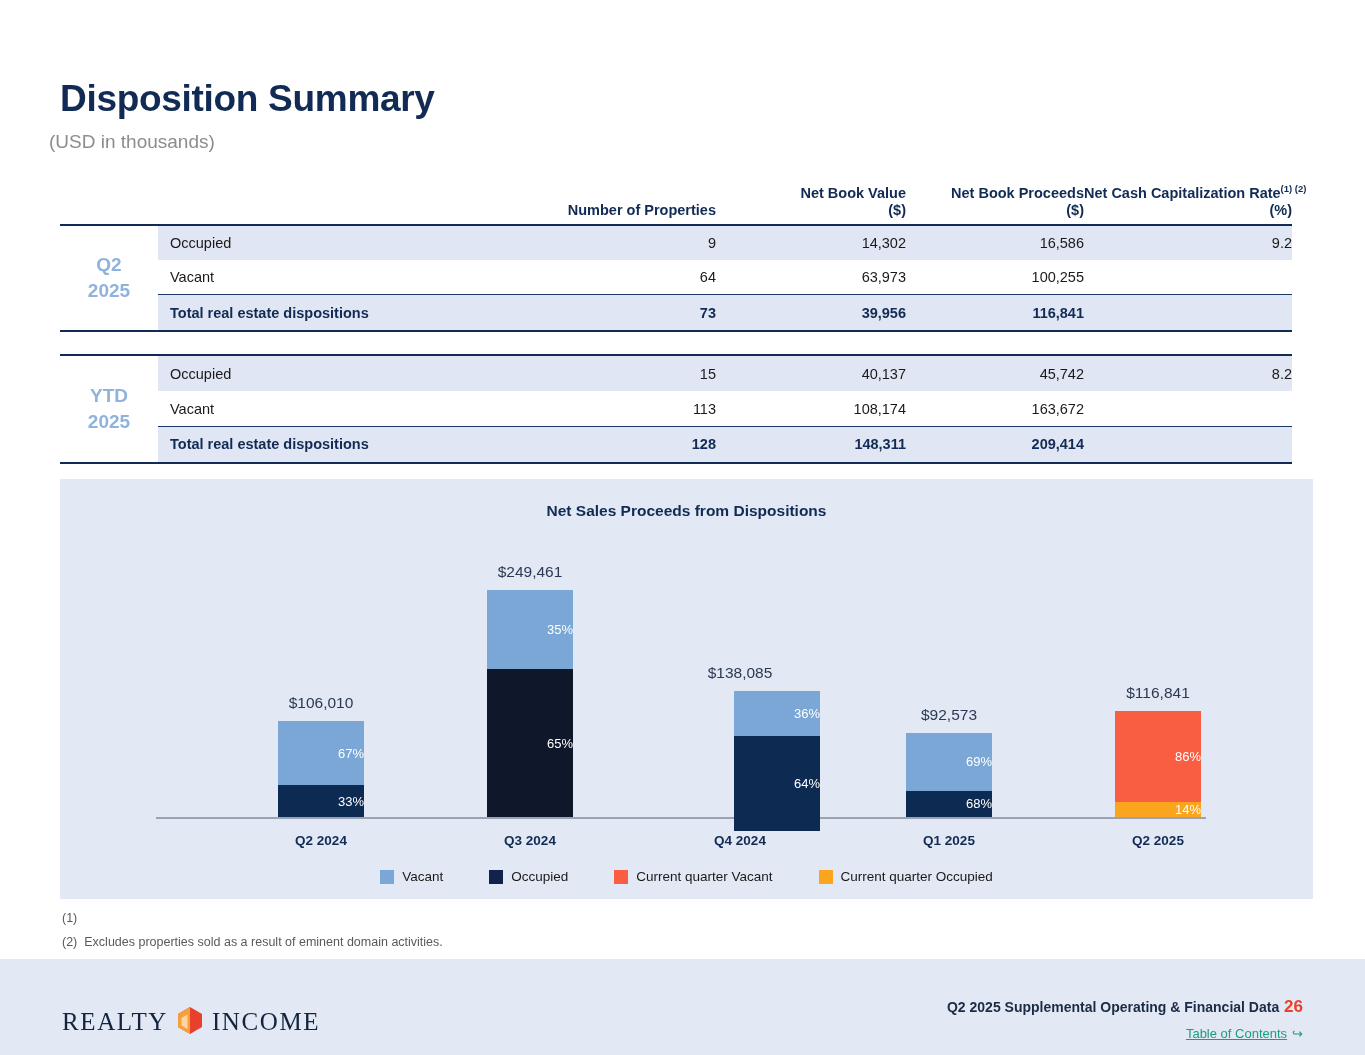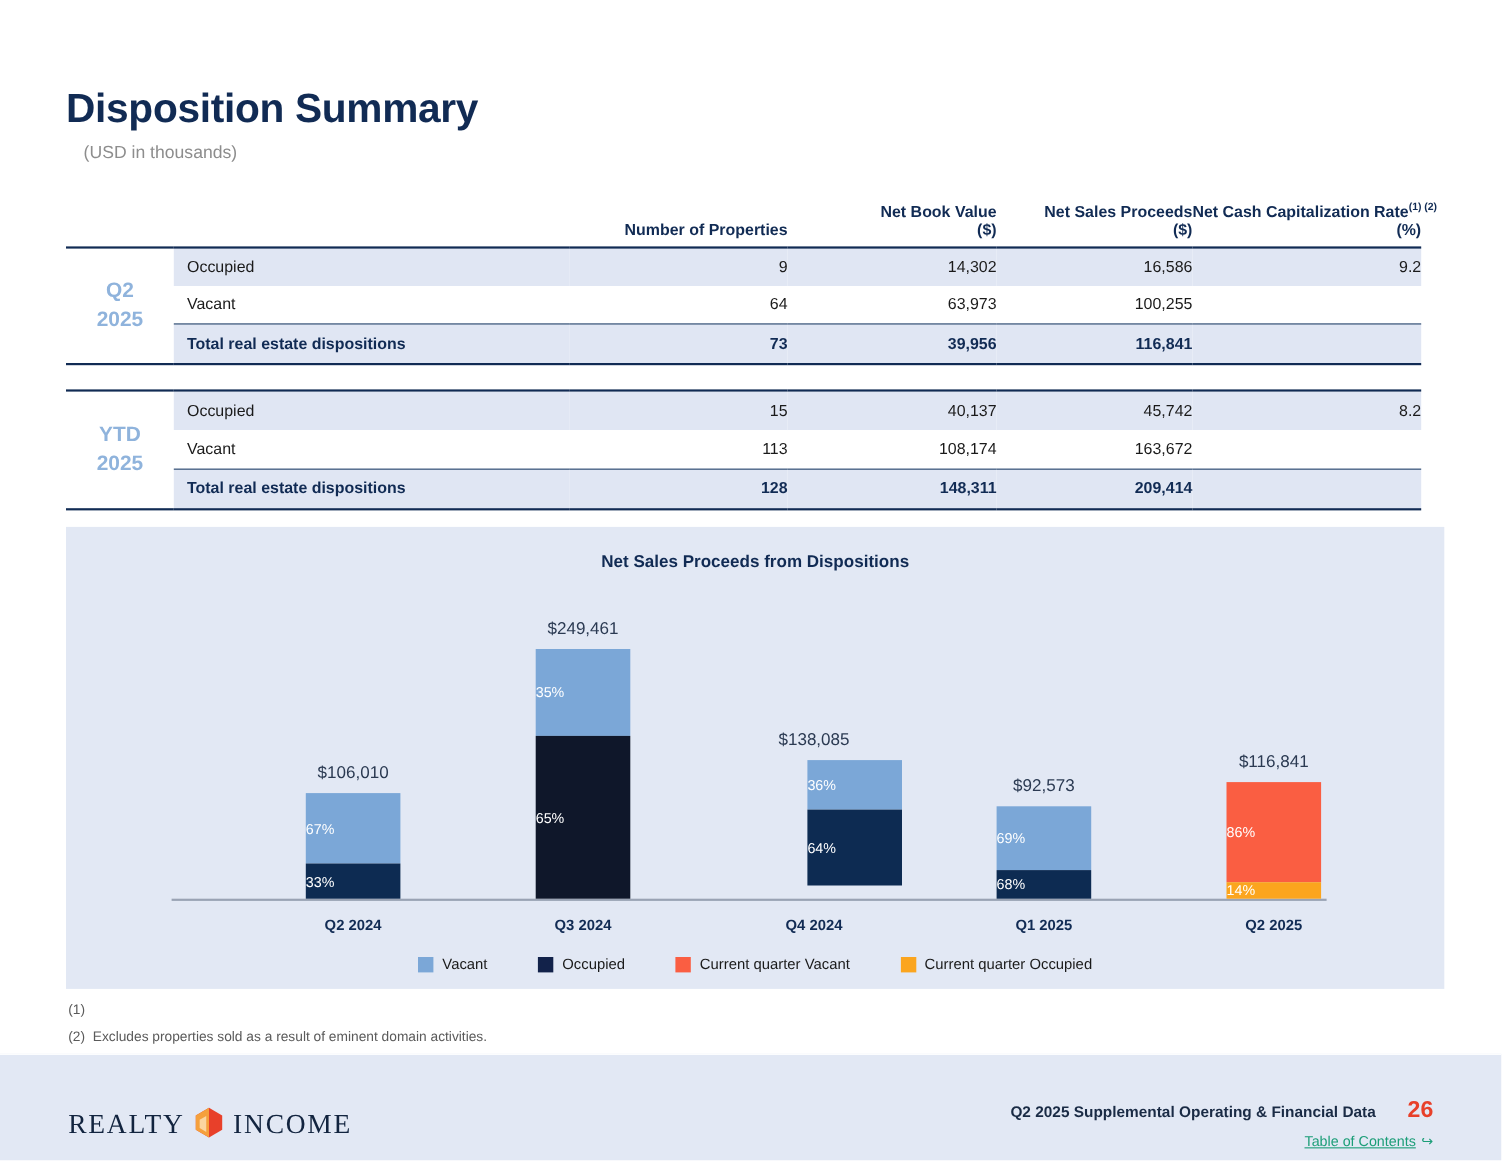--- a/index.html
+++ b/index.html
@@ -11,22 +11,22 @@
   }
   .page { position: relative; width: 1365px; height: 1055px; background: #ffffff; }
 
   
   .title {
     position: absolute; left: 60px; top: 78px;
     font-size: 37px; font-weight: bold; color: #112B54;
     letter-spacing: -0.3px;
   }
   .subtitle {
-    position: absolute; left: 76px; top: 131px;
-    font-size: 16px; color: #8D8D8D;
+    position: absolute; left: 49px; top: 131px;
+    font-size: 19px; color: #8D8D8D;
   }
 
   
   .table-wrap { position: absolute; left: 60px; top: 180px; width: 1232px; }
   table.dt { width: 1232px; border-collapse: collapse; table-layout: fixed; }
   table.dt col.c-side  { width: 98px; }
   table.dt col.c-label { width: 360px; }
   table.dt col.c-num   { width: 198px; }
   table.dt col.c-nbv   { width: 190px; }
   table.dt col.c-nsp   { width: 178px; }
@@ -66,21 +66,21 @@
     position: absolute; top: 23px; left: 0; width: 100%;
     text-align: center; font-size: 15.5px; font-weight: bold; color: #112B54;
   }
   .plot { position: absolute; left: 0; top: 0; width: 100%; height: 100%; }
   .axis-line {
     position: absolute; left: 96px; top: 338px; width: 1050px; height: 1.6px;
     background: #9AA3B4;
   }
   .bar-group { position: absolute; bottom: 0; }
   .bar { position: absolute; left: 0; width: 86px; }
-  .seg { width: 86px; position: relative; display: flex; align-items: center; justify-content: flex-start; }
+  .seg { width: 86px; position: relative; display: flex; align-items: center; justify-content: flex-end; }
   .seg span { font-size: 13px; color: #ffffff; }
   .bar-total {
     position: absolute; width: 200px; left: -57px; text-align: center;
     font-size: 15.5px; color: #2B3A52;
   }
   .x-label {
     position: absolute; width: 200px; left: -57px; text-align: center;
     font-size: 13.5px; font-weight: bold; color: #112B54;
   }
 
@@ -100,21 +100,21 @@
   
   .footer-band {
     position: absolute; left: 0; top: 958px; width: 1365px; height: 97px;
     background: #E2E8F4; border-top: 1.5px solid #FFFFFF;
   }
   .logo { position: absolute; left: 62px; top: 46px; display: flex; align-items: center; }
   .logo-word { font-family: "Liberation Serif", serif; font-size: 25px; letter-spacing: 1.6px; color: #12243F; }
   .logo-mark { margin: 0 7px; }
   .footer-right { position: absolute; right: 62px; top: 38px; text-align: right; }
   .fr-line1 { font-size: 14px; font-weight: bold; color: #1A2B45; }
-  .fr-page { color: #E8402A; font-size: 21px; font-weight: bold; margin-left: 25px; }
+  .fr-page { color: #E8402A; font-size: 17px; font-weight: bold; margin-left: 1px; }
   .fr-line2 { margin-top: 9px; font-size: 13px; }
   .fr-line2 a { color: #1C9E78; text-decoration: underline; }
   .fr-arrow { color: #1C9E78; margin-left: 5px; text-decoration: none; }
 </style>
 </head>
 <body>
 
 <div class="page">
 
   <div class="title">Disposition Summary</div>
@@ -136,21 +136,21 @@
             <th></th>
           <th class="hdr-cell">
             <div></div>
             <div>Number of Properties</div>
           </th>
           <th class="hdr-cell">
             <div>Net Book Value</div>
             <div>($)</div>
           </th>
           <th class="hdr-cell">
-            <div>Net Sales Proceeds</div>
+            <div>Net Book Proceeds</div>
             <div>($)</div>
           </th>
           <th class="hdr-cell">
             <div><span>Net Cash Capitalization Rate</span><sup>(1) (2)</sup></div>
             <div>(%)</div>
           </th>
         </tr>
         <tr class="hdr-rule">
           <td></td>
             <td colspan="5"></td>
@@ -259,21 +259,21 @@
             </div>
           </div>
           <div class="bar-total" style="top: 84px;">$249,461</div>
           <div class="x-label" style="top: 354px;">Q3 2024</div>
         </div>
         <div class="bar-group" style="left: 637px; top: 0px; height: 100%;">
           <div class="bar" style="top: 212px; height: 126px; margin-left: 37px;">
             <div class="seg" style="background: rgb(123, 167, 215); height: 45.36px;">
               <span>36%</span>
             </div>
-            <div class="seg" style="background: rgb(13, 43, 82); height: 69px;">
+            <div class="seg" style="background: rgb(13, 43, 82); height: 95px;">
               <span>64%</span>
             </div>
           </div>
           <div class="bar-total" style="top: 185px;">$138,085</div>
           <div class="x-label" style="top: 354px;">Q4 2024</div>
         </div>
         <div class="bar-group" style="left: 846px; top: 0px; height: 100%;">
           <div class="bar" style="top: 254px; height: 64px;">
             <div class="seg" style="background: rgb(123, 167, 215); height: 57.96px;">
               <span>69%</span>

